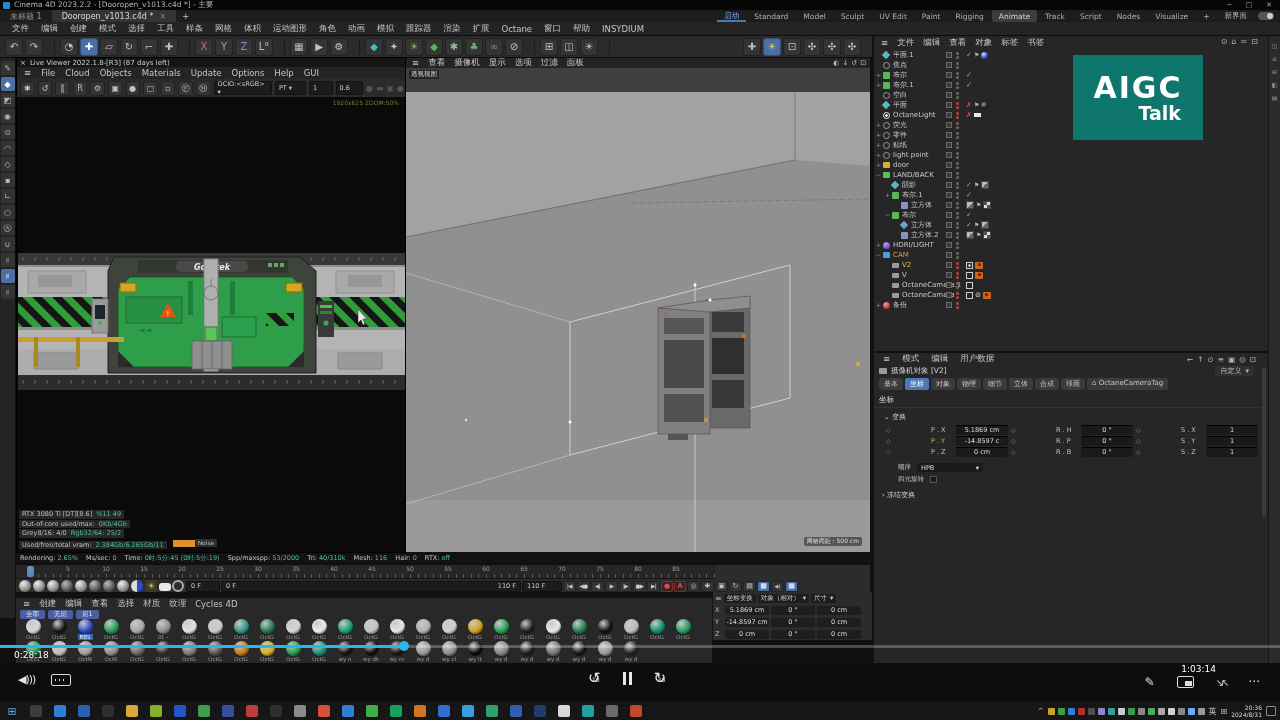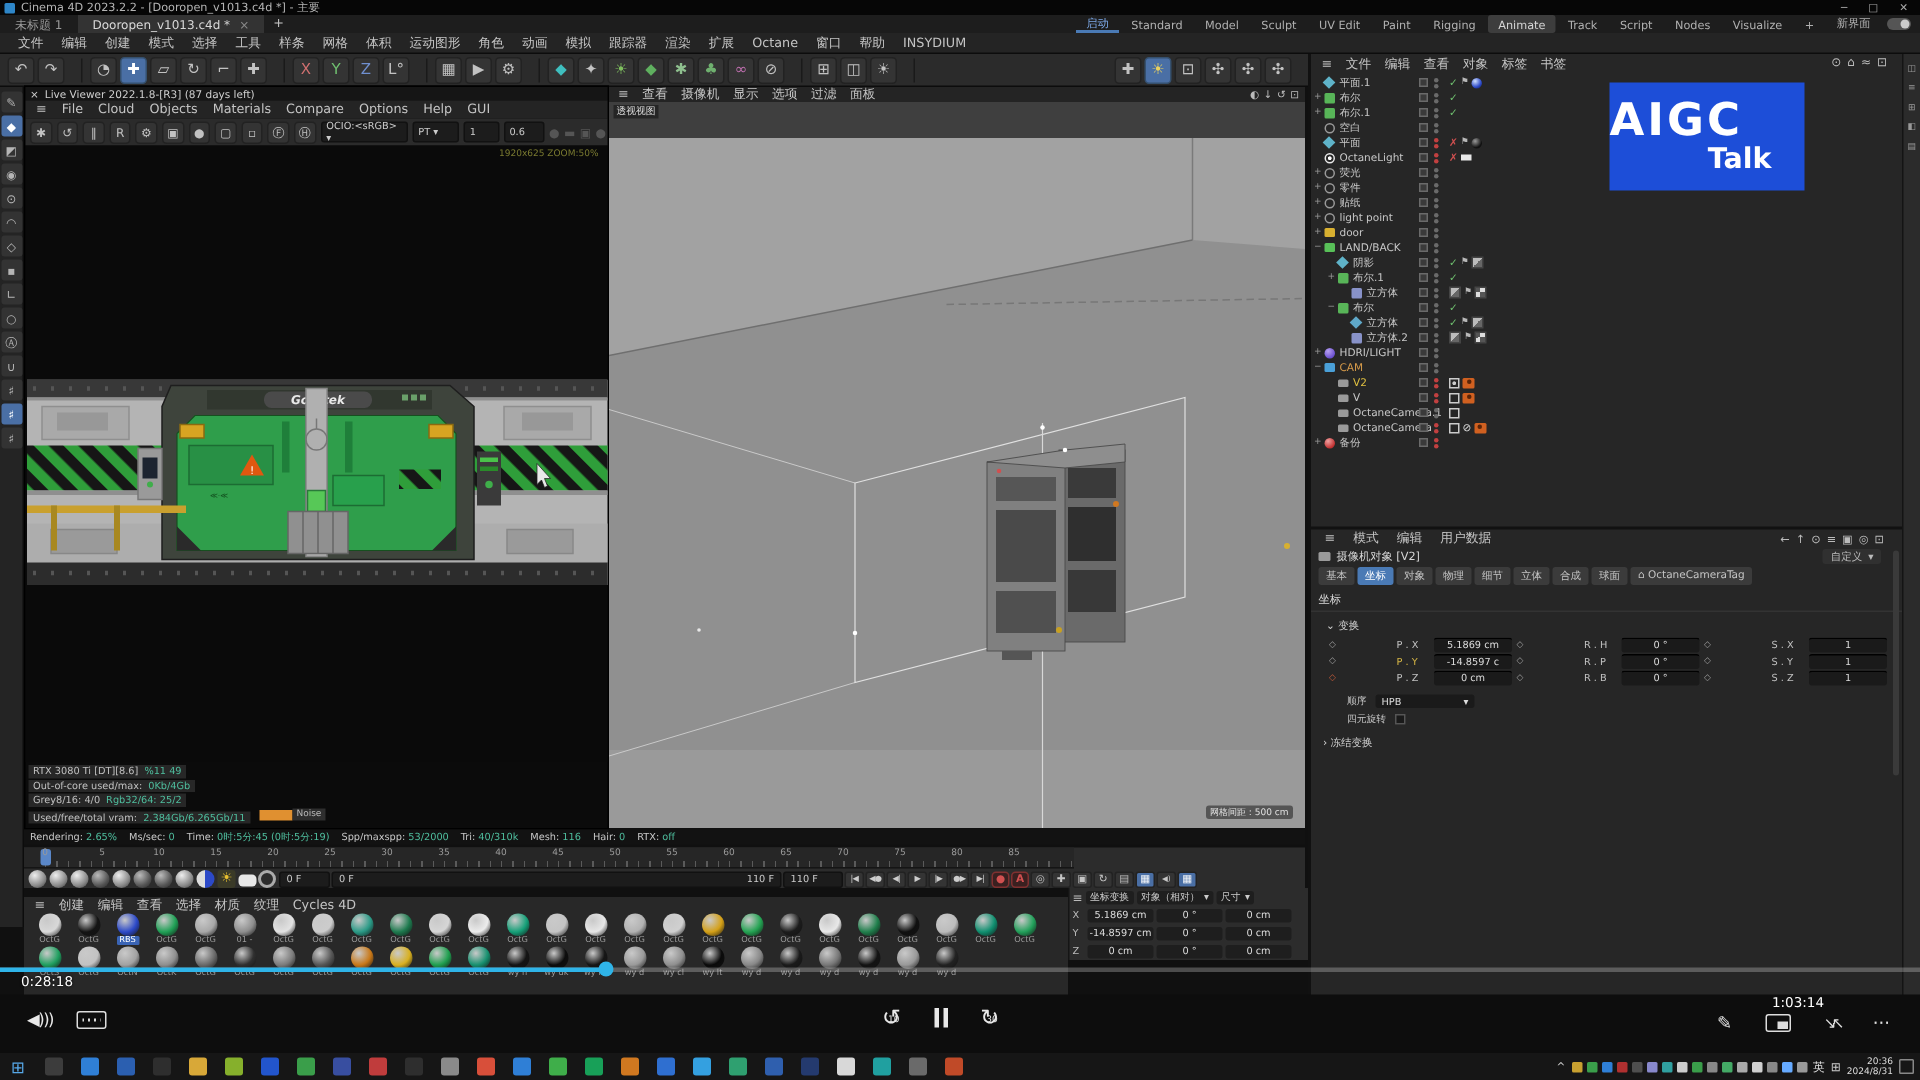--- a/index.html
+++ b/index.html
@@ -116,21 +116,21 @@
   .diam{font-size:6px;color:#9a9a9a;width:6px;}
   .akey{font-size:6.5px;width:22px;color:#c0c0c0;padding-left:36px;}
   .af{width:52px;height:9px;background:#1a1a1a;border-top:1px solid #000;border-radius:2px;font-size:6.5px;color:#ddd;display:flex;align-items:center;justify-content:center;}
   #am-orderrow{display:flex;align-items:center;gap:6px;padding-left:24px;margin-top:6px;font-size:6.5px;}
   #am-order-dd{width:58px;height:9px;background:#1a1a1a;border-radius:2px;display:flex;align-items:center;padding:0 4px;justify-content:space-between;font-size:6.5px;color:#ddd;}
   #am-quatrow{display:flex;align-items:center;gap:6px;padding-left:24px;margin-top:3px;font-size:6.5px;}
   #am-quat-cb{width:7px;height:7px;background:#1a1a1a;border:1px solid #555;box-sizing:border-box;}
   #am-frozen{font-size:7px;color:#cfcfcf;padding:6px 0 0 8px;}
   #am-scroll{position:absolute;right:4px;top:14px;width:4px;height:150px;background:#3a3a3a;border-radius:2px;}
   
-  #logo{left:1073px;top:55px;width:130px;height:72px;background:#1d4ed8;color:#fff;z-index:50;display:flex;flex-direction:column;justify-content:center;}
+  #logo{left:1073px;top:55px;width:130px;height:85px;background:#0f766e;color:#fff;z-index:50;display:flex;flex-direction:column;justify-content:center;align-items:center;}
   #logo-line1{font-size:30px;font-weight:bold;letter-spacing:2px;line-height:30px;}
   #logo-line2{font-size:19px;font-weight:bold;align-self:flex-end;margin-right:22px;line-height:20px;}
   
   #timeline{left:16px;top:565px;width:854px;height:27px;background:#2c2c2c;}
   #ruler{position:relative;height:13px;width:700px;background:#262626;border-bottom:1px solid #151515;overflow:hidden;}
   #ruler-ticks{position:absolute;left:14px;top:9px;right:0;height:4px;background:repeating-linear-gradient(to right,#5a5a5a 0 1px,transparent 1px 7.6px);}
   .rlab{position:absolute;top:0;font-size:6px;color:#9a9a9a;transform:translateX(-50%);}
   #playhead{position:absolute;left:11px;top:1px;width:7px;height:11px;background:#5a87c8;border-radius:2px;}
   #tl-controls{display:flex;align-items:center;height:14px;gap:1px;padding-left:3px;}
   .sphico{width:12px;height:12px;border-radius:50%;margin-right:1px;}
@@ -337,21 +337,21 @@
   <div id="lv-title">
     <span>×</span>
     <span>Live Viewer 2022.1.8-[R3] (87 days left)</span>
   </div>
   <div id="lv-menus">
       <span class="mi">≡</span>
       <span class="mi">File</span>
       <span class="mi">Cloud</span>
       <span class="mi">Objects</span>
       <span class="mi">Materials</span>
-      <span class="mi">Compare</span>
+      <span class="mi">Update</span>
       <span class="mi">Options</span>
       <span class="mi">Help</span>
       <span class="mi">GUI</span>
     </div>
   <div id="lv-tools">
       <div class="tico">✱</div>
       <div class="tico">↺</div>
       <div class="tico">‖</div>
       <div class="tico">R</div>
       <div class="tico">⚙</div>
@@ -538,20 +538,29 @@
           <i></i>
           <i></i>
         </span>
         <span class="tags">
           <span class="tg tgchk">✓</span>
           <span class="tg tgflag">⚑</span>
           <div class="tg dotb"></div>
         </span>
       </div>
       <div class="trow">
+        <span class="oi oi-null" style="left: 9px;"></span>
+        <span class="tlabel" style="left: 19px;">焦点</span>
+        <span class="cb"></span>
+        <span class="vdots">
+          <i></i>
+          <i></i>
+        </span>
+      </div>
+      <div class="trow">
         <span class="texp" style="left: 1px;">+</span>
         <span class="oi oi-boole" style="left: 9px;"></span>
         <span class="tlabel" style="left: 19px;">布尔</span>
         <span class="cb"></span>
         <span class="vdots">
           <i></i>
           <i></i>
         </span>
         <span class="tags">
           <span class="tg tgchk">✓</span>
@@ -1034,20 +1043,25 @@
 <div class="abs" id="matman">
   <div id="mm-menus">
       <span class="mi">≡</span>
       <span class="mi">创建</span>
       <span class="mi">编辑</span>
       <span class="mi">查看</span>
       <span class="mi">选择</span>
       <span class="mi">材质</span>
       <span class="mi">纹理</span>
       <span class="mi">Cycles 4D</span>
+    </div>
+  <div id="mm-layers">
+      <span class="mmlayer">全部</span>
+      <span class="mmlayer">无层</span>
+      <span class="mmlayer">层1</span>
     </div>
   <div id="mm-row1" class="mmrow">
       <div class="mmcell">
         <div class="mmsph" style="background: radial-gradient(circle at 35% 30%, rgba(255, 255, 255, 0.75), rgb(216, 216, 216) 55%, rgba(0, 0, 0, 0.55));"></div>
         <span class="mmlab">OctG</span>
       </div>
       <div class="mmcell">
         <div class="mmsph" style="background: radial-gradient(circle at 35% 30%, rgba(255, 255, 255, 0.75), rgb(20, 20, 20) 55%, rgba(0, 0, 0, 0.55));"></div>
         <span class="mmlab">OctG</span>
       </div>

